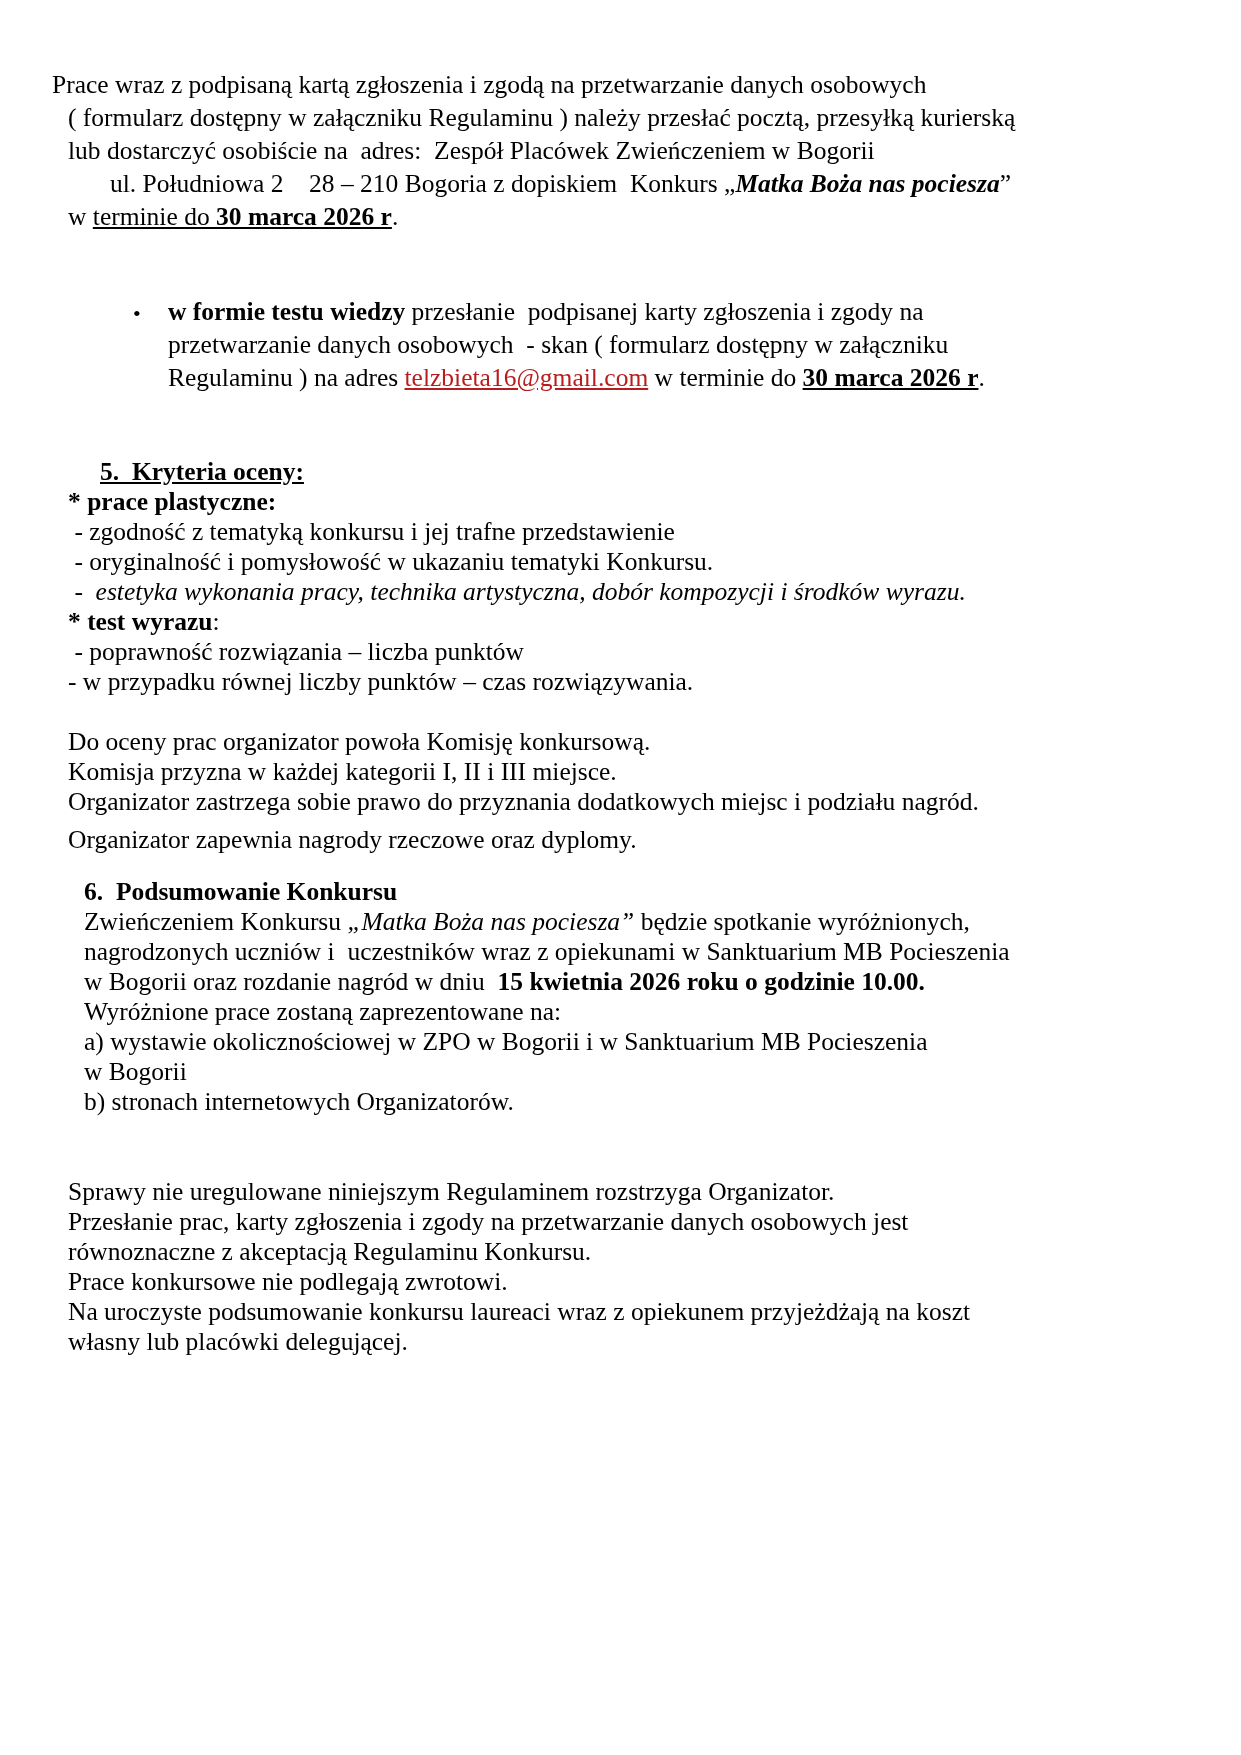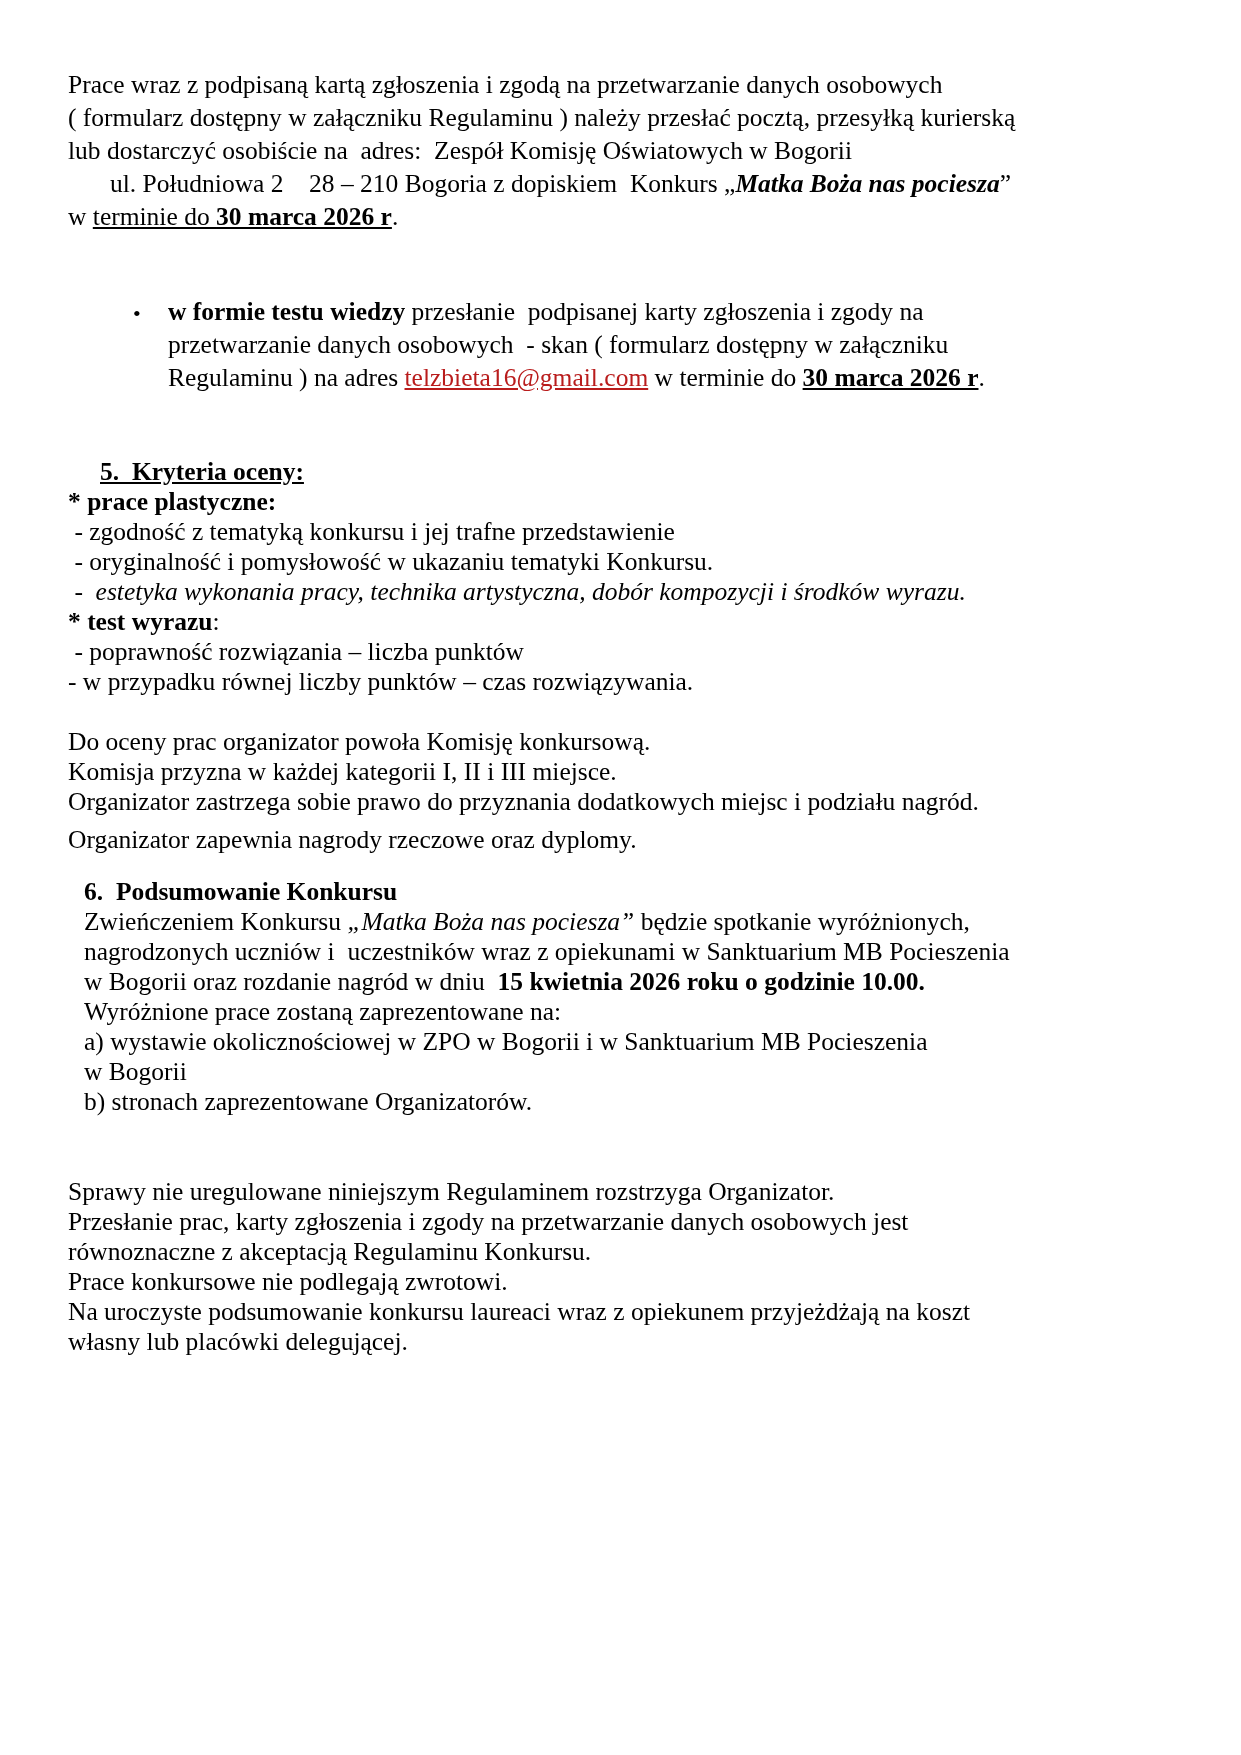--- a/index.html
+++ b/index.html
@@ -40,23 +40,23 @@
       position: absolute;
       font-size: 22px;
     }
   </style>
 </head>
 <body>
 
 <div class="page">
 
   <div>
-    <div class="line" style="left:68px; top:68px;">Prace wraz z podpisaną kartą zgłoszenia i zgodą na przetwarzanie danych osobowych</div>
+    <div class="line" style="left:52px; top:68px;">Prace wraz z podpisaną kartą zgłoszenia i zgodą na przetwarzanie danych osobowych</div>
     <div class="line" style="left:68px; top:101px;">( formularz dostępny w załączniku Regulaminu ) należy przesłać pocztą, przesyłką kurierską</div>
-    <div class="line" style="left:68px; top:134px;">lub dostarczyć osobiście na  adres:  Zespół Komisję Oświatowych w Bogorii</div>
+    <div class="line" style="left:68px; top:134px;">lub dostarczyć osobiście na  adres:  Zespół Placówek Zwieńczeniem w Bogorii</div>
     <div class="line" style="left:68px; top:167px;margin-left:42px;"><span>ul. Południowa 2    28 – 210 Bogoria z dopiskiem  Konkurs „</span><span class="bi">Matka Boża nas pociesza</span><span>”</span></div>
     <div class="line" style="left:68px; top:200px;"><span>w </span><span class="u"><span>terminie do </span><span class="b">30 marca 2026 r</span></span><span>.</span></div>
   </div>
 
   <div>
     <span class="bullet" style="left:133px; top:297px;">•</span>
     <div class="line" style="left:168px; top:295px;"><span class="b">w formie testu wiedzy</span><span> przesłanie  podpisanej karty zgłoszenia i zgody na</span></div>
     <div class="line" style="left:168px; top:328px;">przetwarzanie danych osobowych  - skan ( formularz dostępny w załączniku</div>
     <div class="line" style="left:168px; top:361px;"><span>Regulaminu ) na adres </span><a class="link">telzbieta16@gmail.com</a><span> w terminie do </span><span class="b u">30 marca 2026 r</span><span>.</span></div>
   </div>
@@ -78,21 +78,21 @@
   </div>
 
   <div>
     <div class="line b" style="left:84px; top:875px;">6.  Podsumowanie Konkursu</div>
     <div class="line" style="left:84px; top:905px;"><span>Zwieńczeniem Konkursu </span><span class="i">„Matka Boża nas pociesza”</span><span> będzie spotkanie wyróżnionych,</span></div>
     <div class="line" style="left:84px; top:935px;">nagrodzonych uczniów i  uczestników wraz z opiekunami w Sanktuarium MB Pocieszenia</div>
     <div class="line" style="left:84px; top:965px;"><span>w Bogorii oraz rozdanie nagród w dniu  </span><span class="b">15 kwietnia 2026 roku o godzinie 10.00.</span></div>
     <div class="line" style="left:84px; top:995px;">Wyróżnione prace zostaną zaprezentowane na:</div>
     <div class="line" style="left:84px; top:1025px;">a) wystawie okolicznościowej w ZPO w Bogorii i w Sanktuarium MB Pocieszenia</div>
     <div class="line" style="left:84px; top:1055px;">w Bogorii</div>
-    <div class="line" style="left:84px; top:1085px;">b) stronach zaprezentowane Organizatorów.</div>
+    <div class="line" style="left:84px; top:1085px;">b) stronach internetowych Organizatorów.</div>
   </div>
 
   <div>
     <div class="line" style="left:68px; top:1175px;">Sprawy nie uregulowane niniejszym Regulaminem rozstrzyga Organizator.</div>
     <div class="line" style="left:68px; top:1205px;">Przesłanie prac, karty zgłoszenia i zgody na przetwarzanie danych osobowych jest</div>
     <div class="line" style="left:68px; top:1235px;">równoznaczne z akceptacją Regulaminu Konkursu.</div>
     <div class="line" style="left:68px; top:1265px;">Prace konkursowe nie podlegają zwrotowi.</div>
     <div class="line" style="left:68px; top:1295px;">Na uroczyste podsumowanie konkursu laureaci wraz z opiekunem przyjeżdżają na koszt</div>
     <div class="line" style="left:68px; top:1325px;">własny lub placówki delegującej.</div>
   </div>

